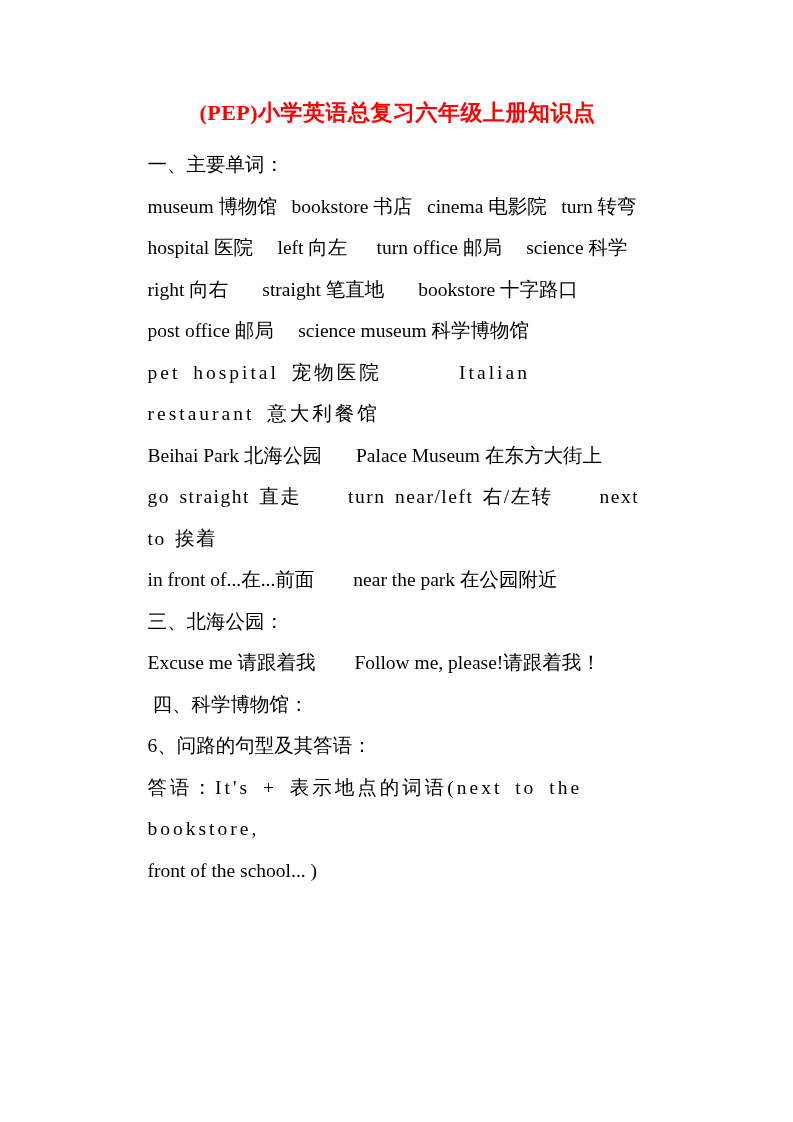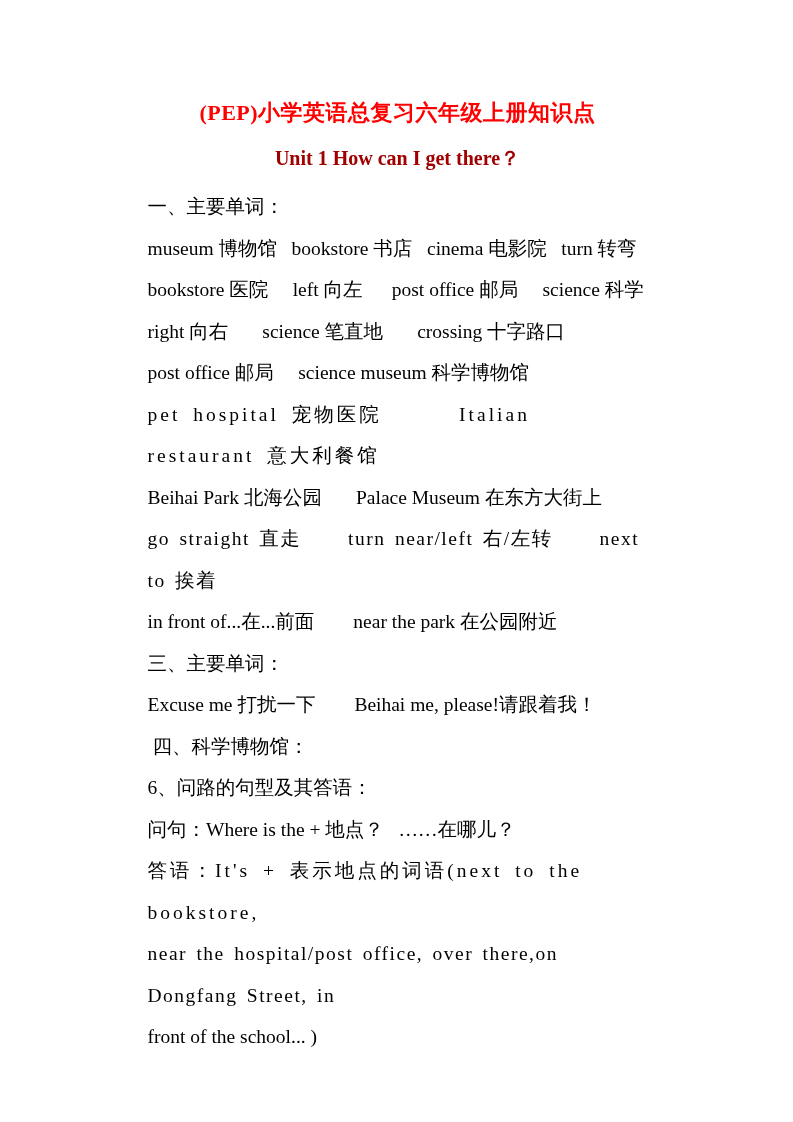--- a/index.html
+++ b/index.html
@@ -53,37 +53,34 @@
   .ls2 { letter-spacing: 3px;  word-spacing: 5px; }
 </style>
 </head>
 <body>
 
 <div class="page">
   <div class="content">
 
     <div class="doc-title">(PEP)小学英语总复习六年级上册知识点</div>
 
-    <div class="doc-subtitle">Unit 1  How can I get there？</div>
 
     <div class="body-lines">
       <div class="line">一、主要单词：</div>
       <div class="line">museum 博物馆   bookstore 书店   cinema 电影院   turn 转弯</div>
-      <div class="line">bookstore 医院     left 向左      post office 邮局     science 科学</div>
-      <div class="line">right 向右       science 笔直地       crossing 十字路口</div>
+      <div class="line">hospital 医院     left 向左      turn office 邮局     science 科学</div>
+      <div class="line">right 向右       straight 笔直地       bookstore 十字路口</div>
       <div class="line">post office 邮局     science museum 科学博物馆</div>
       <div class="line ls2">pet hospital 宠物医院      Italian restaurant 意大利餐馆</div>
       <div class="line">Beihai Park 北海公园       Palace Museum 在东方大街上</div>
       <div class="line ls1">go straight 直走     turn near/left 右/左转     next to 挨着</div>
       <div class="line">in front of...在...前面        near the park 在公园附近</div>
-      <div class="line">三、主要单词：</div>
-      <div class="line">Excuse me 打扰一下        Beihai me, please!请跟着我！</div>
+      <div class="line">三、北海公园：</div>
+      <div class="line">Excuse me 请跟着我        Follow me, please!请跟着我！</div>
       <div class="line"> 四、科学博物馆：</div>
       <div class="line">6、问路的句型及其答语：</div>
-      <div class="line">问句：Where is the + 地点？   ……在哪儿？</div>
       <div class="line ls2">答语：It's + 表示地点的词语(next to the bookstore,</div>
-      <div class="line ls1">near the hospital/post office, over there,on Dongfang Street, in</div>
       <div class="line">front of the school... )</div>
 
     </div>
 
   </div>
 </div>
 
 </body></html>

